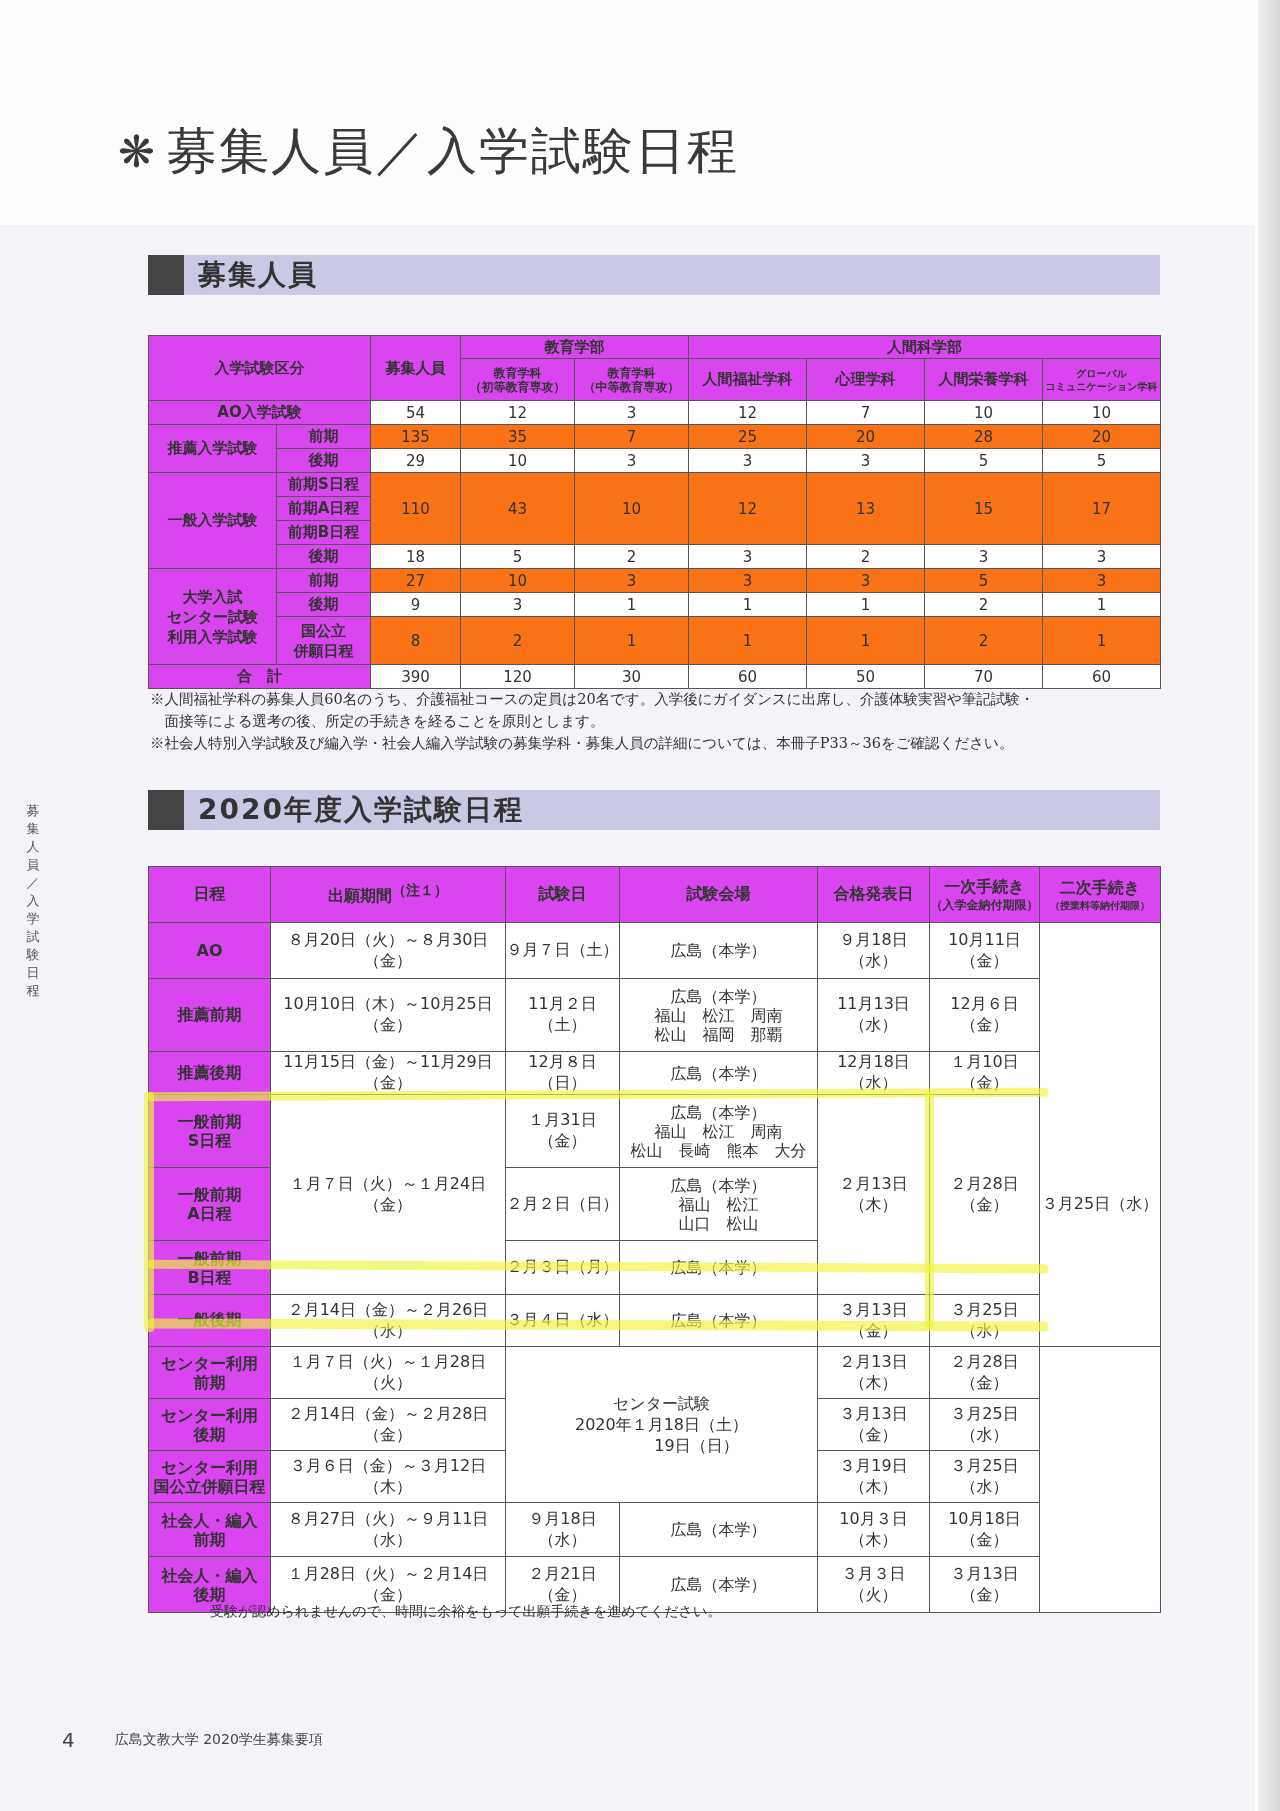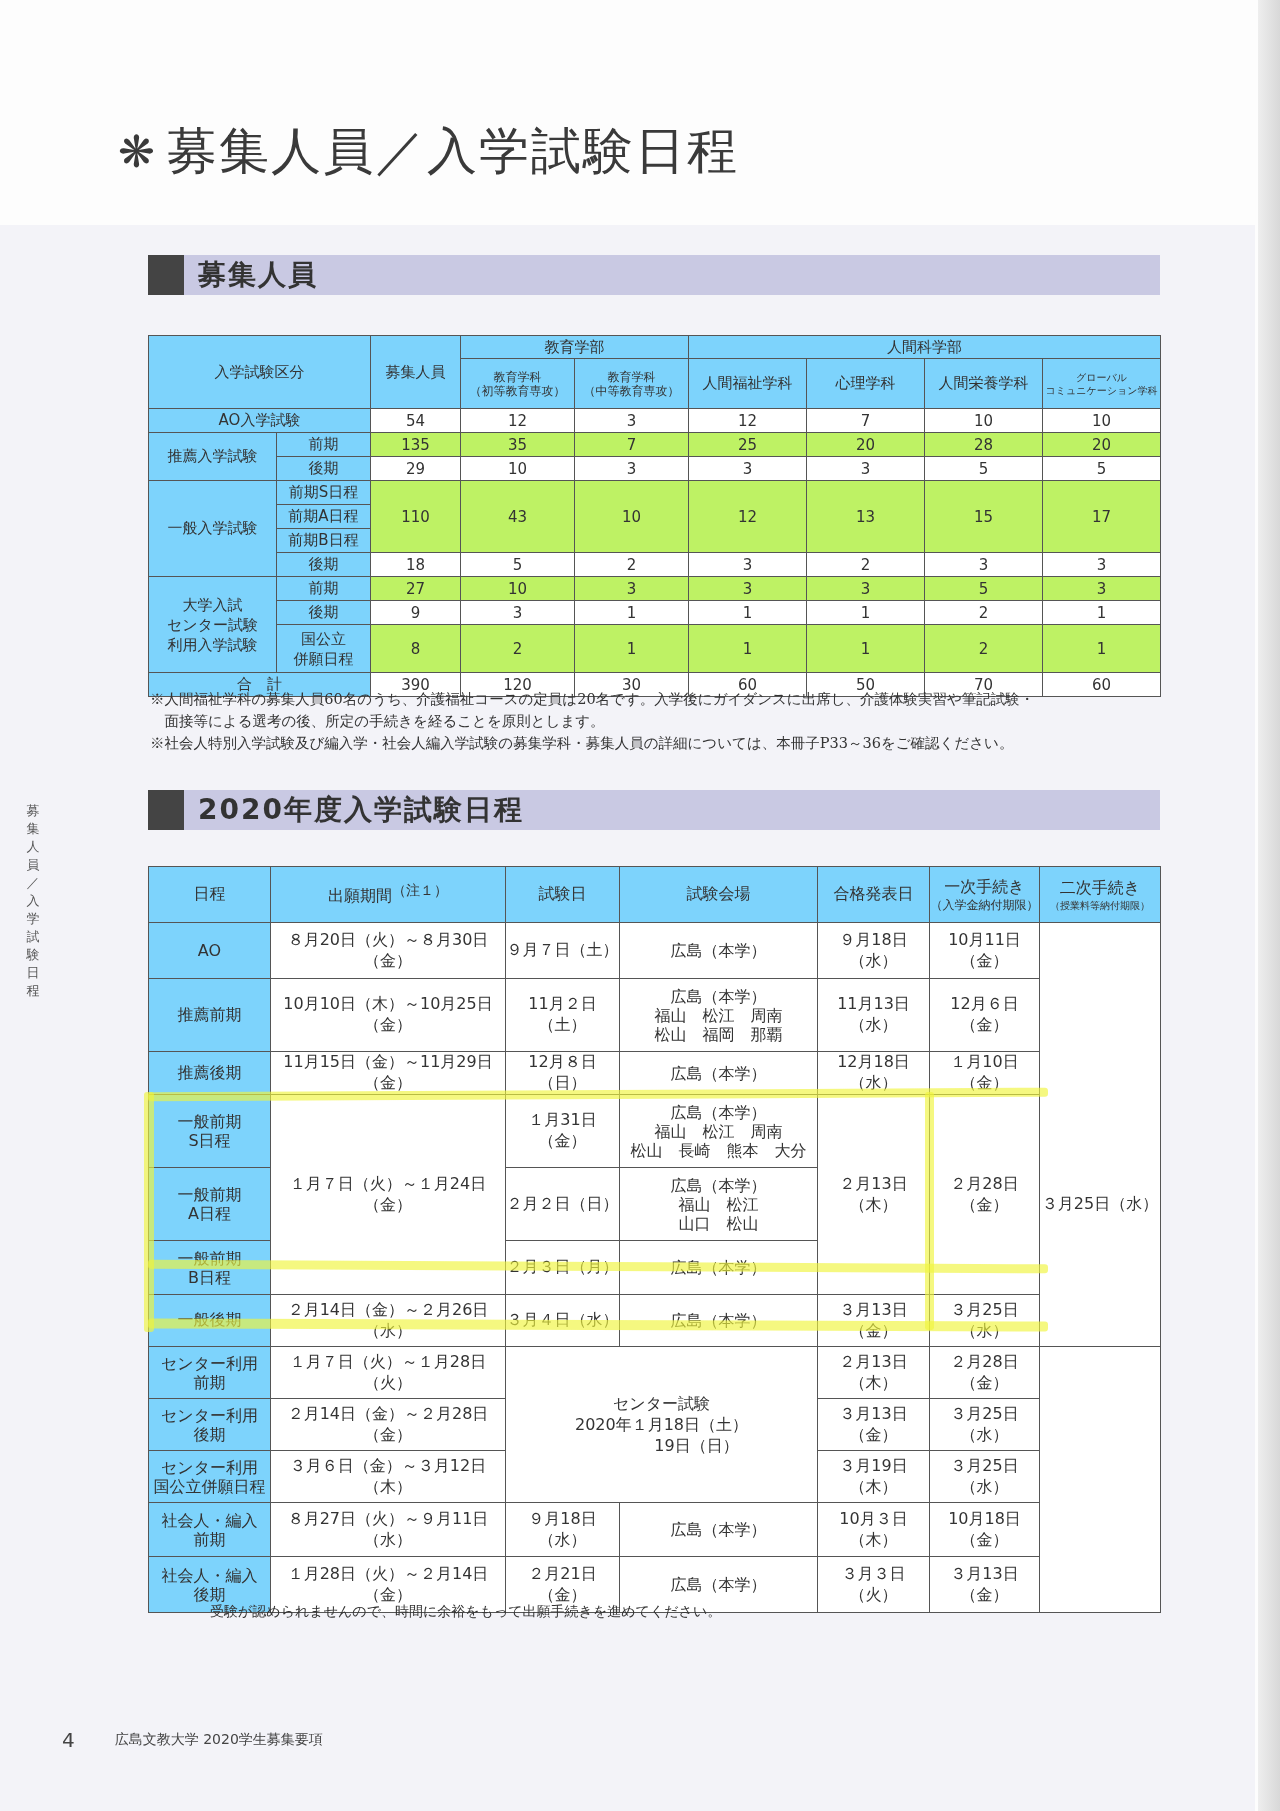--- a/index.html
+++ b/index.html
@@ -46,23 +46,23 @@
     font-size: 28px; font-weight: bold; color: #333; letter-spacing: 2px;
   }
   table {
     position: absolute; border-collapse: collapse; table-layout: fixed;
     font-size: 15px; color: #333;
   }
   td, th {
     border: 1px solid #555; text-align: center; vertical-align: middle;
     padding: 0; font-weight: normal;
   }
-  .hd { background: #7dd3fc; }
+  .hd { background: #d946ef; font-weight: bold; }
   .wh { background: #ffffff; }
-  .gr { background: #bef264; }
+  .gr { background: #f97316; }
   .small { font-size: 12px; line-height: 14px; }
   .xsmall { font-size: 10px; line-height: 13px; }
   .t1 { left: 148px; top: 335px; width: 1012px; }
   .t1 tr { height: 24px; }
   .t2 { left: 148px; top: 866px; width: 1012px; font-size: 16px; }
   .note-text {
     position: absolute; left: 150px; font-family: "DejaVu Serif", "Liberation Serif", serif;
     font-size: 14.5px; color: #333; line-height: 22px; width: 1010px;
   }
   .footnote {
@@ -112,21 +112,21 @@
       <col style="width:118px">
       <col style="width:118px">
   </colgroup>
   <tbody>
       <tr style="height:23px">
     <th class="hd" colspan="2" rowspan="2">入学試験区分</th>
     <th class="hd" rowspan="2">募集人員</th>
     <th class="hd" colspan="2">教育学部</th>
     <th class="hd" colspan="4">人間科学部</th>
   </tr>
-  <tr style="height:50px">
+  <tr style="height:42px">
     <th class="hd">
           <div class="small">教育学科</div>
           <div class="small">（初等教育専攻）</div>
         </th>
     <th class="hd">
           <div class="small">教育学科</div>
           <div class="small">（中等教育専攻）</div>
         </th>
     <th class="hd">人間福祉学科</th>
     <th class="hd">心理学科</th>

